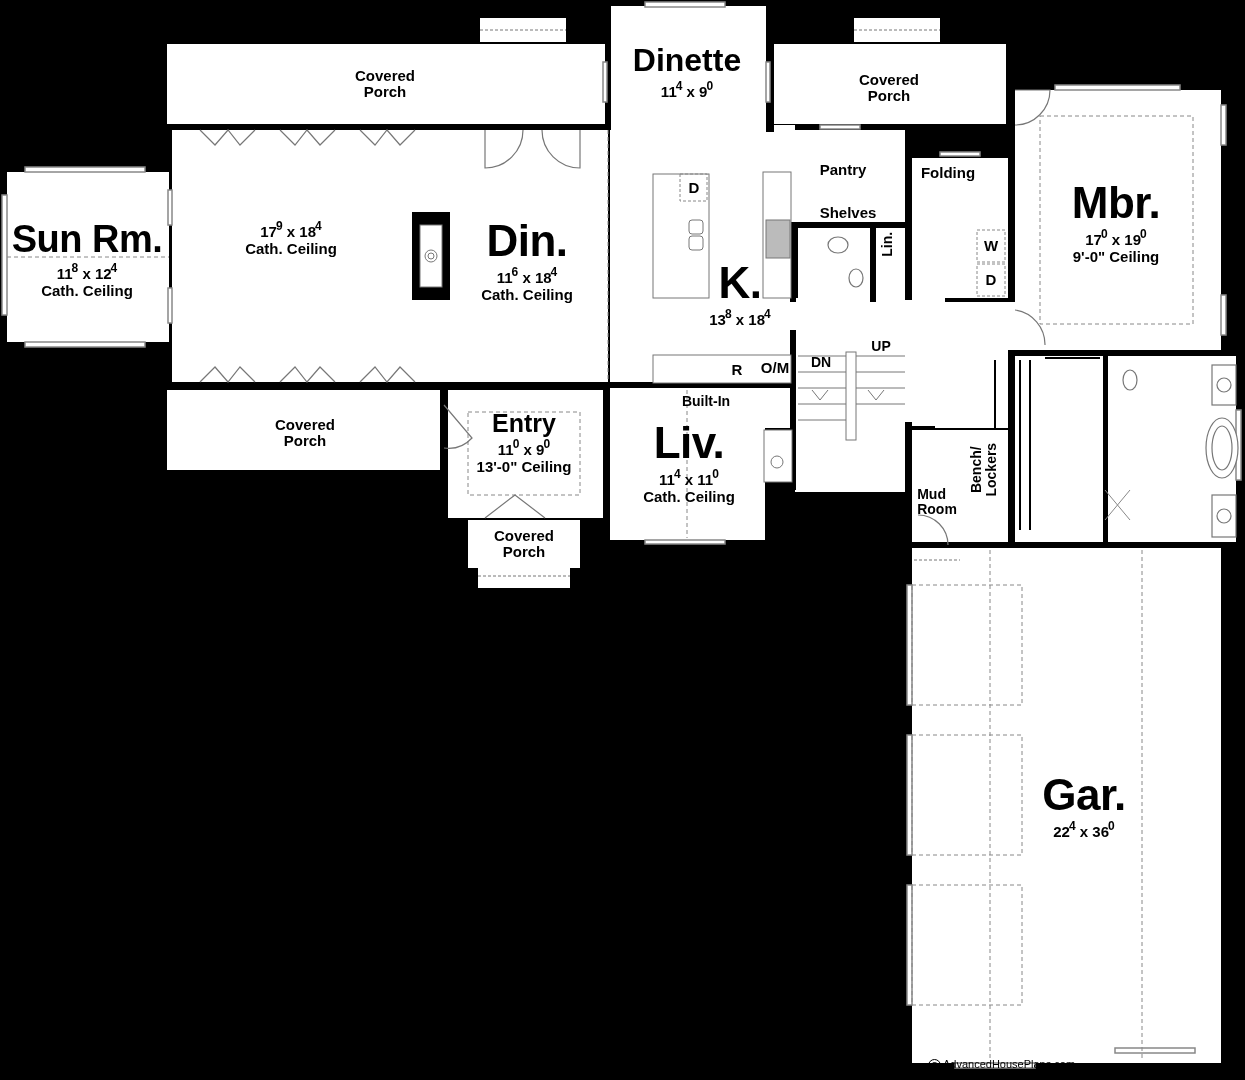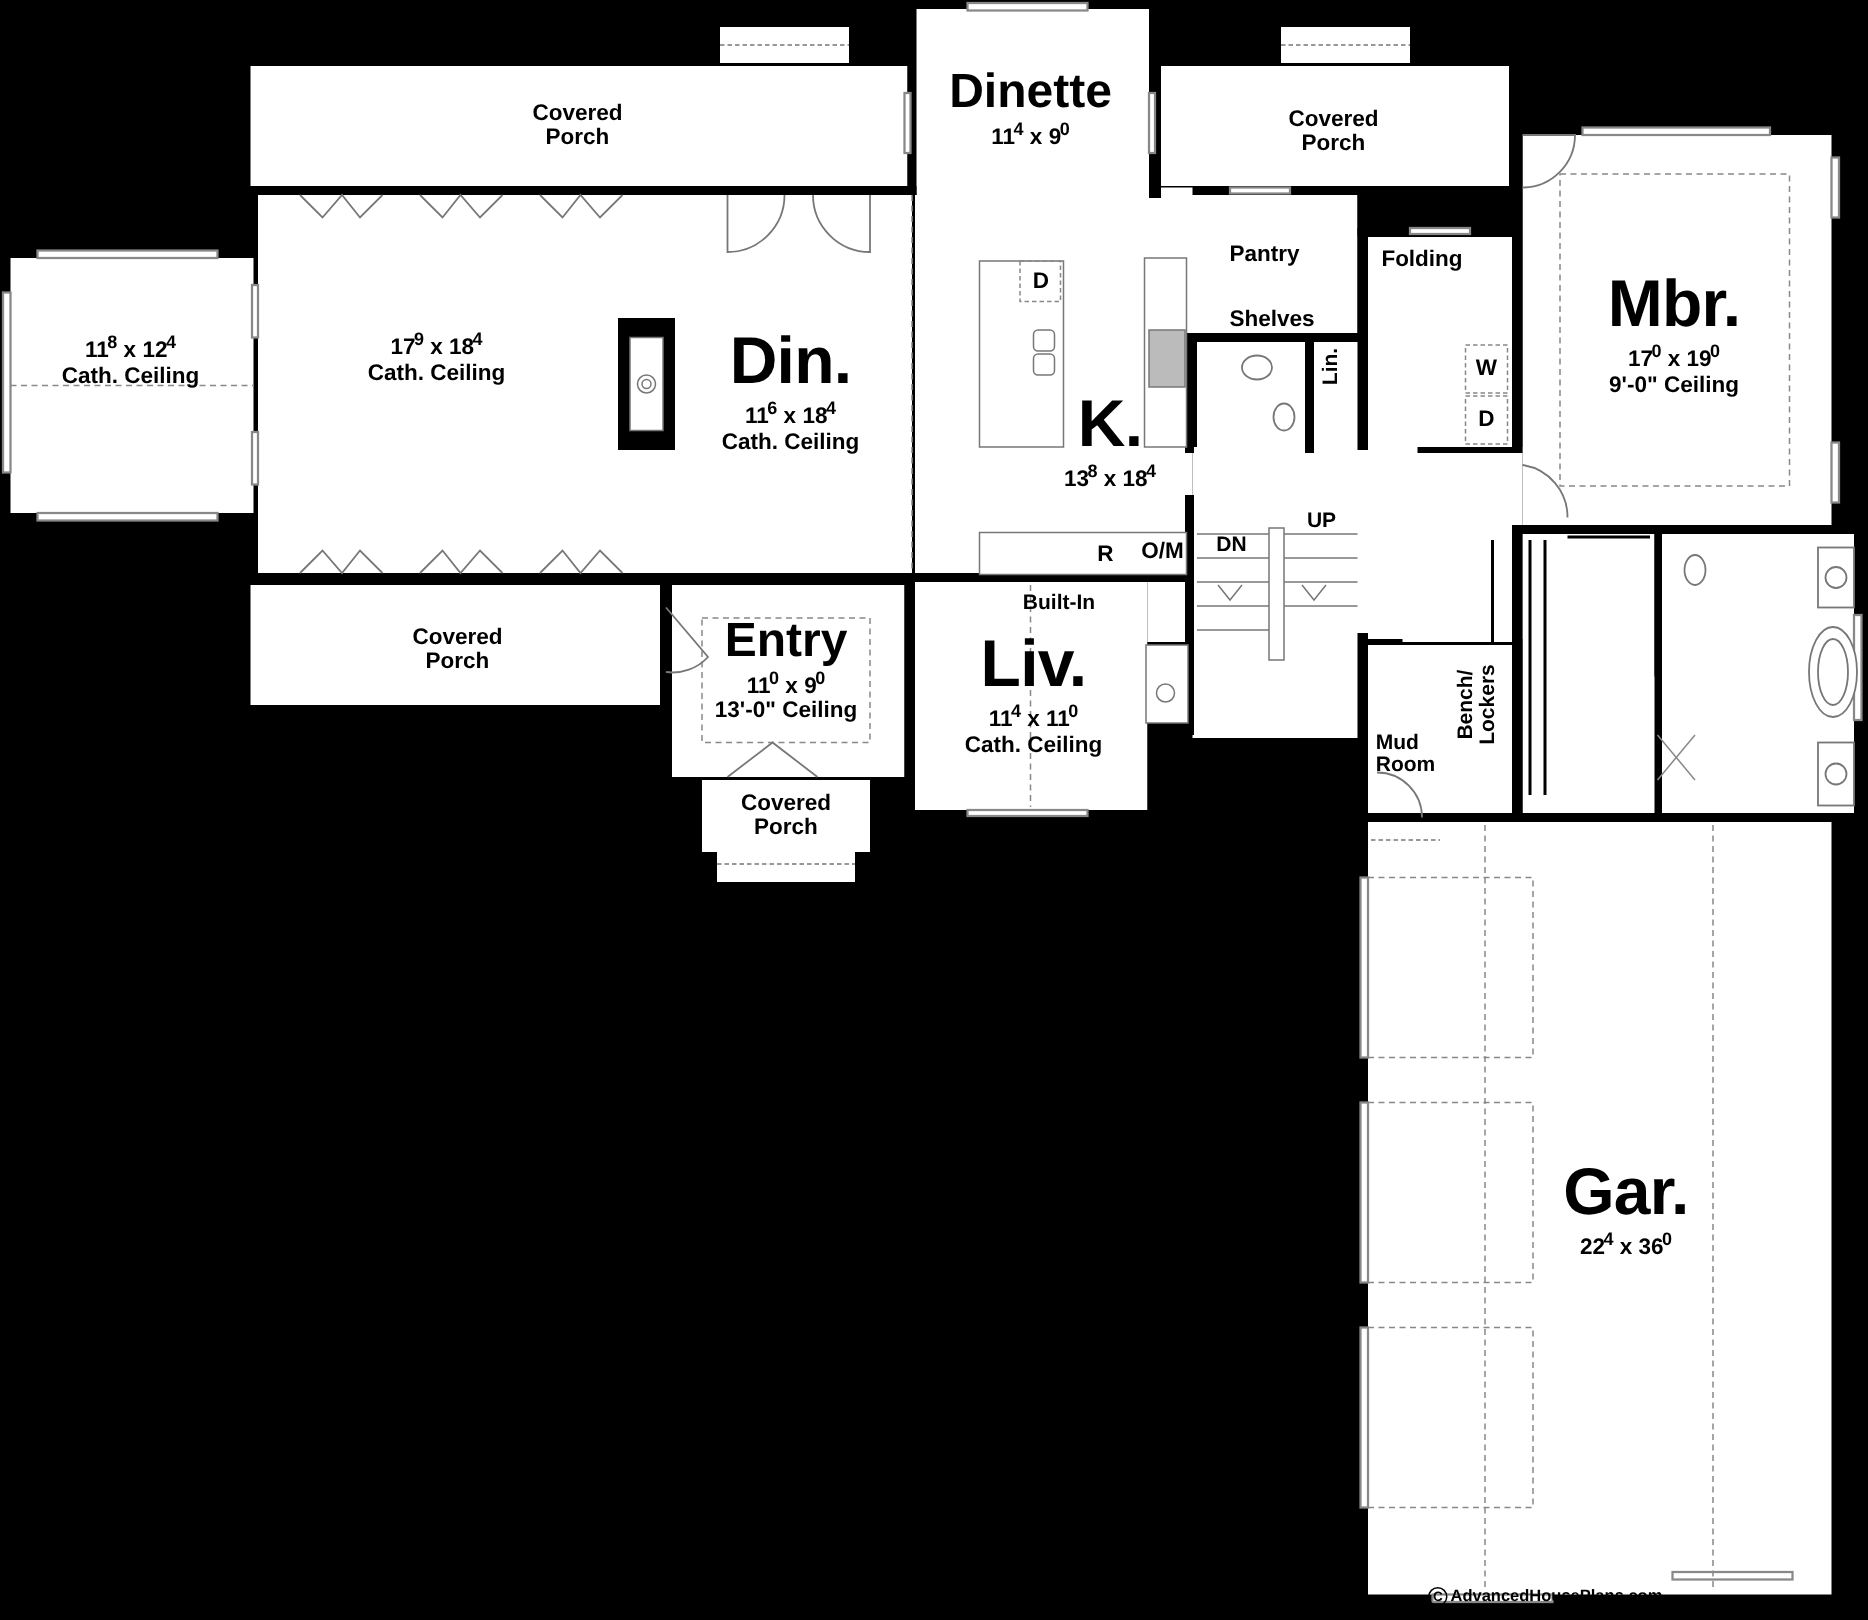--- a/index.html
+++ b/index.html
@@ -6,21 +6,21 @@
   body { width:1245px; height:1080px; position:relative; overflow:hidden; font-family:"Liberation Sans", sans-serif; }
   #plan { position:absolute; left:0; top:0; width:1245px; height:1080px; }
   .lbl { position:absolute; text-align:center; color:#000; font-family:"Liberation Sans", sans-serif; font-weight:bold; white-space:nowrap; transform:translateX(-50%); line-height:1.05; }
   .big { font-size:44px; letter-spacing:-0.5px; }
   .med { font-size:40px; }
   .sm { font-size:15px; }
   .xs { font-size:14px; }
   .dim { font-size:15px; position:relative; display:inline-block; margin-top:6px; }
   .dim sup { font-size:12px; position:relative; top:-4px; vertical-align:top; margin-left:-1px; }
   .rot { transform:translateX(-50%) rotate(-90deg); transform-origin:center; }
-  .credit { position:absolute; font-size:11px; font-weight:bold; color:#000;margin-left:24px; }
+  .credit { position:absolute; font-size:11px; font-weight:normal; color:#000; }
   .credit .c { display:inline-block; width:11px; height:11px; border:1px solid #000; border-radius:50%; text-align:center; line-height:11px; font-size:9px; margin-right:2px; }
 </style>
 </head>
 <body>
 
 <svg id="plan" viewBox="0 0 1245 1080" xmlns="http://www.w3.org/2000/svg">
   <rect x="0" y="0" width="1245" height="1080" fill="#000"></rect>
 
   <g fill="#fff" stroke="none">
 
@@ -213,20 +213,21 @@
   </g>
 
   <g stroke="#888" stroke-width="1" fill="none" stroke-dasharray="3,2">
     <rect x="977" y="230" width="28" height="32"></rect>
     <rect x="977" y="264" width="28" height="32"></rect>
     <rect x="680" y="174" width="27" height="27"></rect>
   </g>
 </svg>
 
 <div class="lbl" style="left:87px; top:220px;">
+  <div class="big" style="font-size:38px;">Sun Rm.</div>
   <div class="dim"><span>11</span><sup>8</sup> x <span>12</span><sup>4</sup></div>
   <div class="sm">Cath. Ceiling</div>
 </div>
 
 <div class="lbl" style="left:291px; top:218px;">
   <div class="dim"><span>17</span><sup>9</sup> x <span>18</span><sup>4</sup></div>
   <div class="sm">Cath. Ceiling</div>
 </div>
 
 <div class="lbl" style="left:527px; top:218px;">
@@ -245,21 +246,21 @@
   <div class="dim"><span>13</span><sup>8</sup> x <span>18</span><sup>4</sup></div>
 </div>
 
 <div class="lbl" style="left:1116px; top:180px;">
   <div class="big">Mbr.</div>
   <div class="dim"><span>17</span><sup>0</sup> x <span>19</span><sup>0</sup></div>
   <div class="sm">9'-0" Ceiling</div>
 </div>
 
 <div class="lbl" style="left:524px; top:410px;">
-  <div class="med" style="font-size:32px;">Entry</div>
+  <div class="med" style="font-size:25px;">Entry</div>
   <div class="dim"><span>11</span><sup>0</sup> x <span>9</span><sup>0</sup></div>
   <div class="sm">13'-0" Ceiling</div>
 </div>
 
 <div class="lbl" style="left:689px; top:420px;">
   <div class="big">Liv.</div>
   <div class="dim"><span>11</span><sup>4</sup> x <span>11</span><sup>0</sup></div>
   <div class="sm">Cath. Ceiling</div>
 </div>
 

